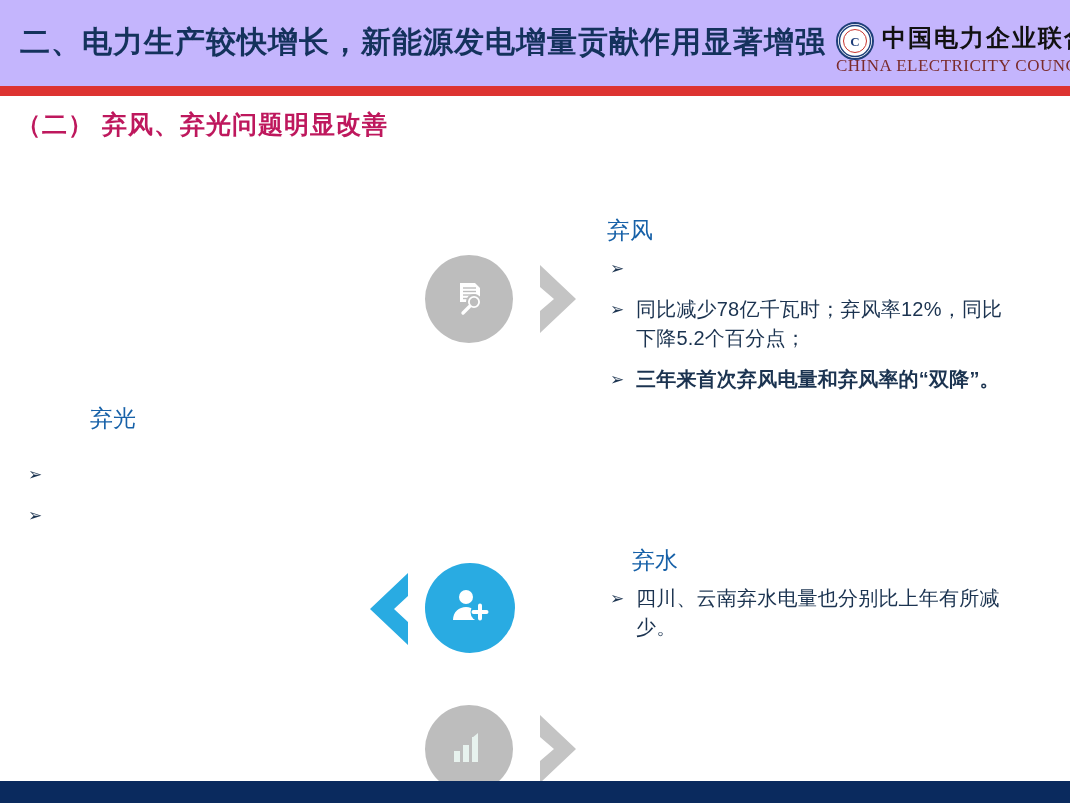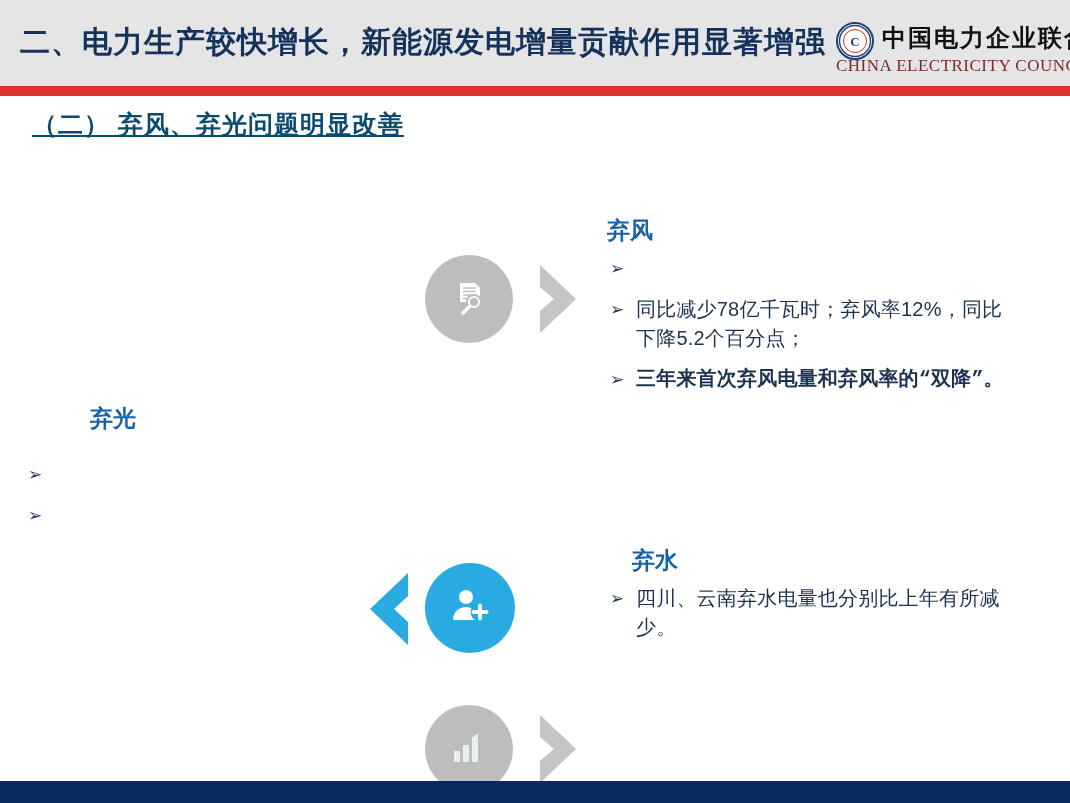--- a/index.html
+++ b/index.html
@@ -7,21 +7,21 @@
     width:1070px;height:803px;
     background:#ffffff;
     font-family:"Liberation Sans","DejaVu Sans",sans-serif;
     overflow:hidden;
     position:relative;
   }
 
   
   #header{
     position:absolute;left:0;top:0;width:1070px;height:86px;
-    background:#e5e5e5;
+    background:#c4b5fd;
   }
   #header-title{
     position:absolute;left:20px;top:22px;
     font-size:30px;font-weight:bold;
     color:#14325c;
     letter-spacing:1px;
     white-space:nowrap;
   }
   #logo-block{
     position:absolute;right:8px;top:18px;
@@ -46,43 +46,43 @@
     font-family:"Liberation Serif","DejaVu Serif",serif;
     letter-spacing:0.5px;white-space:nowrap;
   }
   #red-rule{
     position:absolute;left:0;top:86px;width:1070px;height:10px;
     background:#dd3331;
   }
 
   
   #subtitle{
-    position:absolute;left:32px;top:108px;
-    font-size:25px;font-weight:bold;color:#0c4a6e;
-    letter-spacing:1px;white-space:nowrap;text-decoration:underline;
+    position:absolute;left:16px;top:108px;
+    font-size:25px;font-weight:bold;color:#be185d;
+    letter-spacing:1px;white-space:nowrap;
   }
 
   
   #stage{
     position:absolute;left:0;top:160px;width:1070px;height:600px;
   }
 
   .circle{
     position:absolute;border-radius:50%;
     display:flex;align-items:center;justify-content:center;
   }
   .circle.grey{background:#bdbdbd;}
   .circle.blue{background:#29abe2;}
 
   .chev{position:absolute;}
 
   
   .group-head{
     position:absolute;
-    font-size:23px;font-weight:bold;color:#1761a8;
+    font-size:23px;font-weight:normal;color:#1761a8;
     white-space:nowrap;
   }
 
   
   .bullets{position:absolute;}
   .bullet{
     display:flex;align-items:flex-start;
     margin-bottom:12px;
   }
   .bullet .marker{
@@ -90,21 +90,21 @@
     width:26px;
     font-size:17px;color:#1b3350;
     line-height:29px;
     text-align:left;
   }
   .bullet .btext{
     font-size:20px;color:#1b3350;
     line-height:29px;
     letter-spacing:0.2px;
   }
-  .bullet.strong .btext{font-weight:bold;font-family:Liberation Mono, monospace;}
+  .bullet.strong .btext{font-weight:bold;}
 
   
   #footer{
     position:absolute;left:0;top:781px;width:1070px;height:22px;
     background:#0a2a5e;
   }
 </style>
 </head>
 <body>
 

